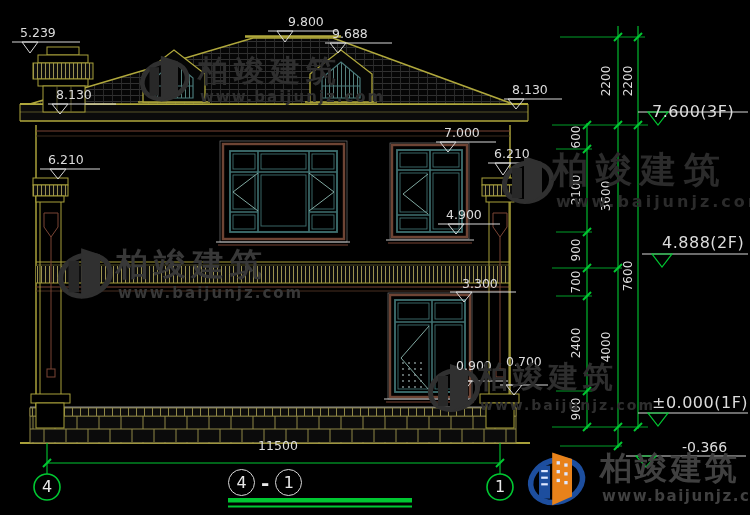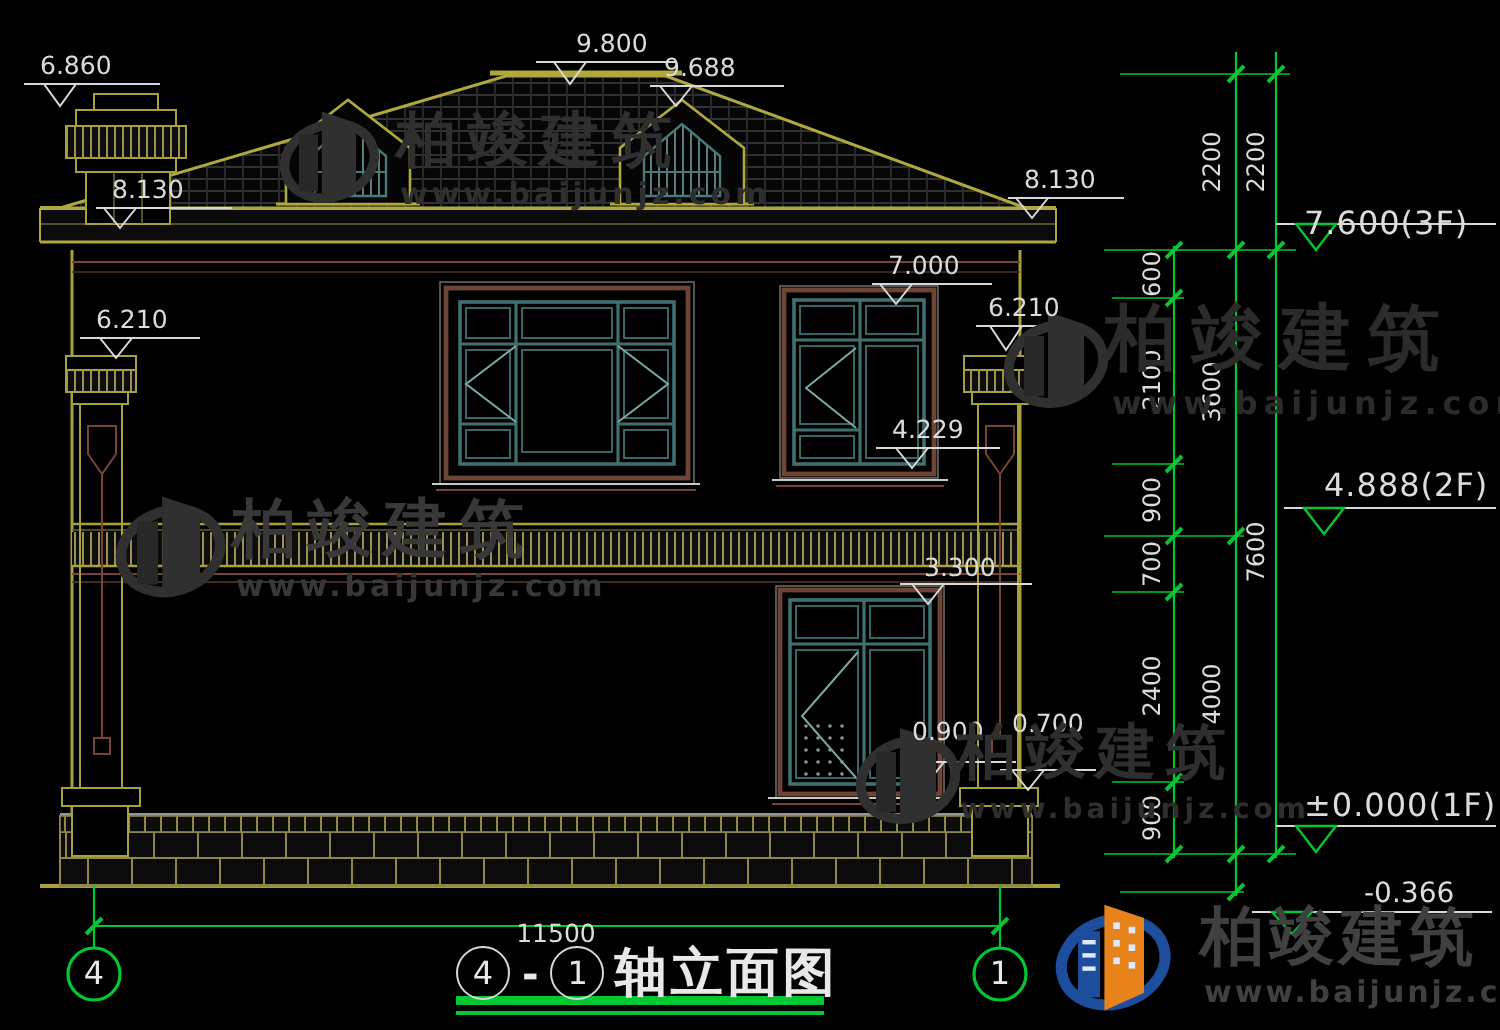--- a/index.html
+++ b/index.html
@@ -266,59 +266,58 @@
 
 <g>
   <use href="#bj-logo-gray" transform="translate(140,52) scale(0.95)"></use>
   <use href="#bj-logo-gray" transform="translate(502,152)"></use>
   <use href="#bj-logo-gray" transform="translate(58,244) scale(1.05)"></use>
   <use href="#bj-logo-gray" transform="translate(428,360)"></use>
   <use href="#bj-logo-color" transform="translate(528,448) scale(1.1)"></use>
 </g>
 </svg>
 
-<div class="elab" style="left:20px;top:27px">6.860</div>
+<div class="elab" style="left:20px;top:27px">5.239</div>
 <div class="elab" style="left:288px;top:16px">9.800</div>
 <div class="elab" style="left:332px;top:28px">9.688</div>
 <div class="elab" style="left:56px;top:89px">8.130</div>
 <div class="elab" style="left:512px;top:84px">8.130</div>
 <div class="elab" style="left:444px;top:127px">7.000</div>
 <div class="elab" style="left:48px;top:154px">6.210</div>
 <div class="elab" style="left:494px;top:148px">6.210</div>
-<div class="elab" style="left:446px;top:209px">4.229</div>
+<div class="elab" style="left:446px;top:209px">4.900</div>
 <div class="elab" style="left:462px;top:278px">3.300</div>
 <div class="elab" style="left:456px;top:360px">0.900</div>
 <div class="elab" style="left:506px;top:356px">0.700</div>
 <div class="elab big" style="left:652px;top:104px">7.600(3F)</div>
 <div class="elab big" style="left:662px;top:235px">4.888(2F)</div>
 <div class="elab big" style="left:652px;top:395px">±0.000(1F)</div>
 <div class="elab" style="left:682px;top:440px;font-size:14px">-0.366</div>
 
 <div class="vdim" style="left:576px;top:137px">600</div>
 <div class="vdim" style="left:576px;top:190px">2100</div>
 <div class="vdim" style="left:576px;top:250px">900</div>
 <div class="vdim" style="left:576px;top:282px">700</div>
 <div class="vdim" style="left:576px;top:343px">2400</div>
 <div class="vdim" style="left:576px;top:409px">900</div>
 <div class="vdim" style="left:606px;top:81px">2200</div>
 <div class="vdim" style="left:606px;top:196px">3600</div>
 <div class="vdim" style="left:606px;top:347px">4000</div>
 <div class="vdim" style="left:628px;top:81px">2200</div>
 <div class="vdim" style="left:628px;top:276px">7600</div>
 
-<div class="hdim" style="left:252px;top:461px;width:52px">11500</div>
+<div class="hdim" style="left:252px;top:440px;width:52px">11500</div>
 
 <div class="axnum" style="left:34px;top:479px">4</div>
 <div class="axnum" style="left:487px;top:479px">1</div>
 
 <div class="title-row">
   <span class="circ">4</span>
   <span class="tdash">-</span>
   <span class="circ">1</span>
-  <span class="tword">轴立面图</span>
 </div>
 
 <div class="wm wm-name" style="left:198px;top:56px;font-size:30px;letter-spacing:6px;color:#2f2f2f">柏竣建筑</div>
 <div class="wm wm-url" style="left:200px;top:90px;font-size:15px;letter-spacing:2px;color:#2f2f2f">www.baijunjz.com</div>
 
 <div class="wm wm-name" style="left:552px;top:152px;font-size:36px;letter-spacing:8px;color:#2b2b2b">柏竣建筑</div>
 <div class="wm wm-url" style="left:556px;top:194px;font-size:16px;letter-spacing:3px;color:#2b2b2b">www.baijunjz.com</div>
 
 <div class="wm wm-name" style="left:116px;top:248px;font-size:32px;letter-spacing:6px;color:#383838">柏竣建筑</div>
 <div class="wm wm-url" style="left:118px;top:286px;font-size:15px;letter-spacing:2px;color:#383838">www.baijunjz.com</div>

